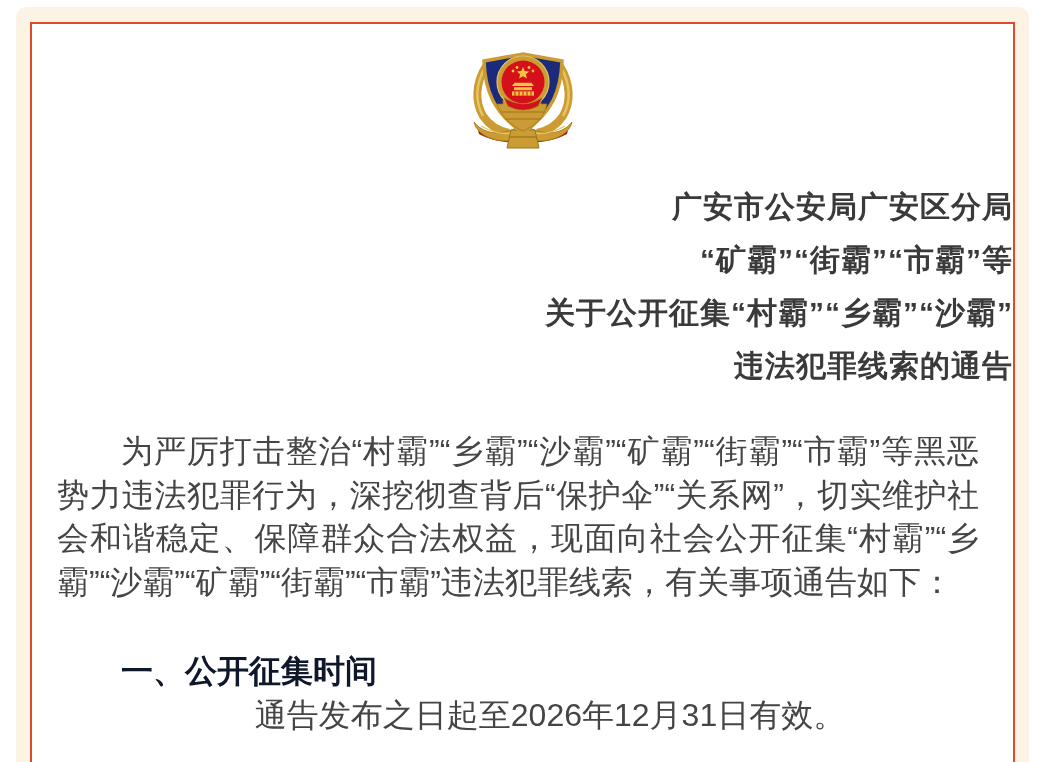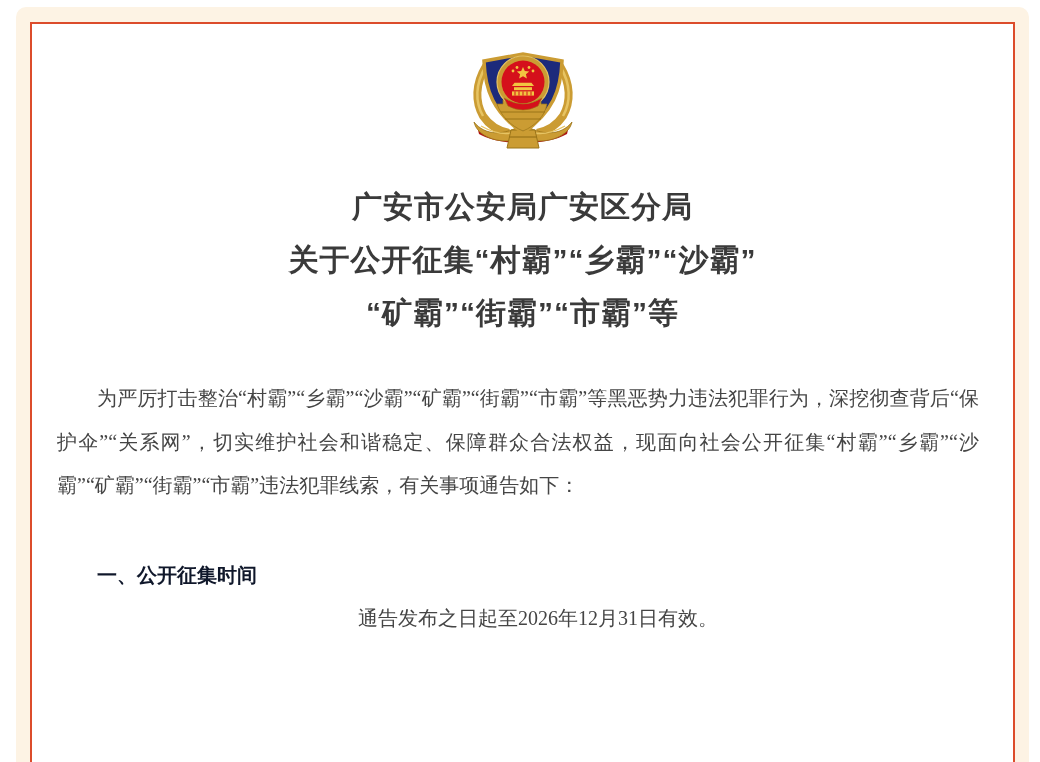--- a/index.html
+++ b/index.html
@@ -29,36 +29,35 @@
     background: #ffffff;
     border: 2px solid #dc4c2b;
     box-sizing: border-box;
   }
   .emblem-wrap {
     width: 104px;
     margin: 16px auto 0 auto;
   }
   .title-block {
     margin-top: 24px;
-    text-align: center;
+    text-align: right;
     color: #3a3a3a;
   }
   .title-line {
     font-size: 30px;
     font-weight: bold;
     line-height: 53px;
     letter-spacing: 1px;
     white-space: nowrap;
   }
   .body-text {
     color: #454545;
-    font-size: 20px;
+    font-size: 32px;
     line-height: 43.5px;
     padding: 0 34px 0 25px;
-    font-family: Liberation Serif, serif;
   }
   .intro-para {
     margin: 38px 0 0 0;
     text-align: justify;
     text-indent: 2em;
   }
   .section-heading {
     margin: 46px 0 0 0;
     font-weight: bold;
     color: #0f172a;
@@ -112,22 +111,23 @@
         <rect x="43" y="47.2" width="18" height="3" fill="#f2c541"></rect>
         <rect x="41" y="51.4" width="22" height="4.2" fill="#f2c541"></rect>
         <path d="M44,51.4 v4.2 M48,51.4 v4.2 M52,51.4 v4.2 M56,51.4 v4.2 M60,51.4 v4.2" stroke="#d5101b" stroke-width="1"></path>
 
         <path d="M33,58 q19,12 38,0 l-4,8 q-15,8 -30,0 Z" fill="#d5101b" stroke="#9a7418" stroke-width="0.6"></path>
       </svg>
     </div>
 
     <div class="title-block">
       <div class="title-line">广安市公安局广安区分局</div>
+      <div class="title-line">“矿霸”“街霸”“市霸”等</div>
       <div class="title-line">关于公开征集“村霸”“乡霸”“沙霸”</div>
-      <div class="title-line">“矿霸”“街霸”“市霸”等</div>
+      <div class="title-line">违法犯罪线索的通告</div>
     </div>
 
     <p class="body-text intro-para">为严厉打击整治“村霸”“乡霸”“沙霸”“矿霸”“街霸”“市霸”等黑恶势力违法犯罪行为，深挖彻查背后“保护伞”“关系网”，切实维护社会和谐稳定、保障群众合法权益，现面向社会公开征集“村霸”“乡霸”“沙霸”“矿霸”“街霸”“市霸”违法犯罪线索，有关事项通告如下：</p>
 
     <p class="body-text section-heading">一、公开征集时间</p>
 
     <p class="body-text section-text">通告发布之日起至2026年12月31日有效。</p>
 
   </div>
 </div>

